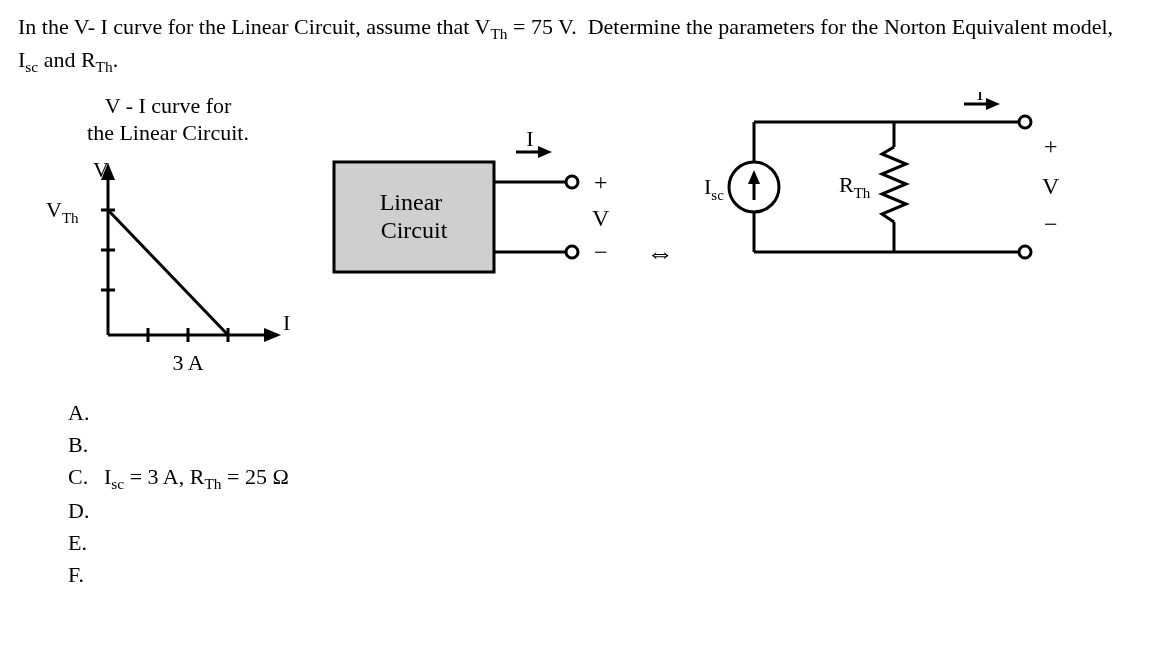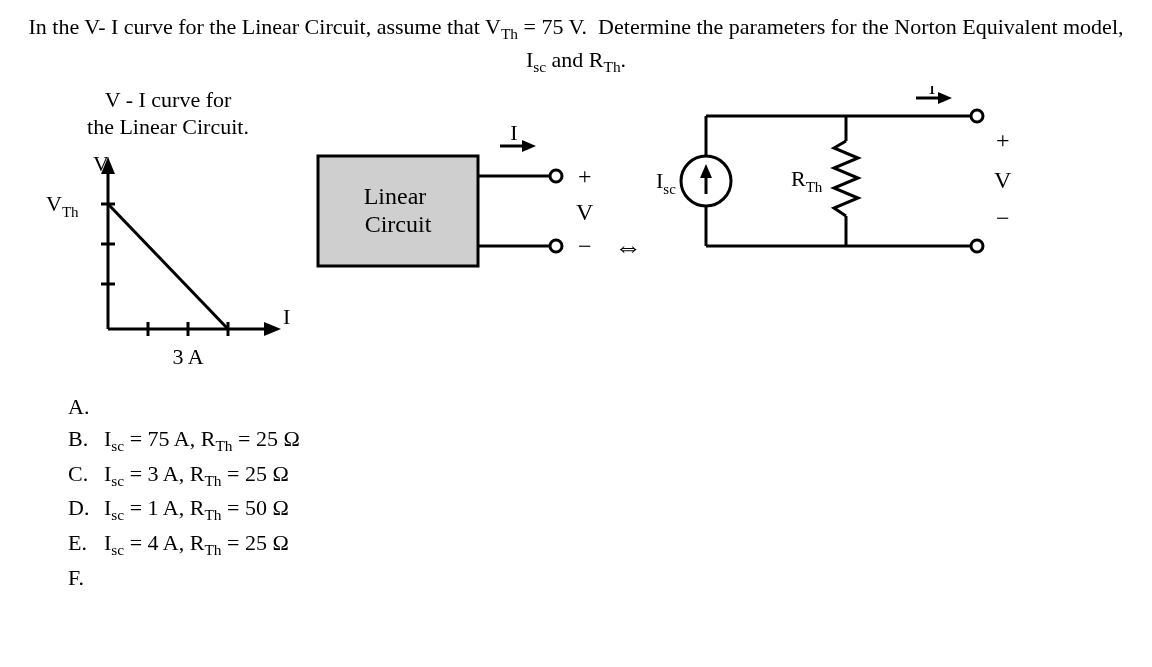--- a/index.html
+++ b/index.html
@@ -7,32 +7,31 @@
       font-size: 22px;
       color: #000;
       background: #fff;
       margin: 0;
       padding: 12px 18px;
       width: 1152px;
       box-sizing: border-box;
     }
     .question {
       line-height: 1.4;
-      margin-bottom: 8px;
-      text-align: center;
+      margin-bottom: 14px;
     }
     sub {
       font-size: 0.7em;
       vertical-align: sub;
     }
     .figures-row {
       display: flex;
       align-items: flex-start;
       justify-content: flex-start;
-      gap: 2px;
+      gap: 18px;
       margin-top: 6px;
       margin-bottom: 12px;
     }
     .fig {
       display: flex;
       flex-direction: column;
       align-items: center;
     }
     .fig-label {
       text-align: center;
@@ -166,30 +165,27 @@
   </div>
 
 </div>
 
 <div class="answers">
   <div class="answer-row">
     <span class="answer-letter">A.</span>
   </div>
   <div class="answer-row">
     <span class="answer-letter">B.</span>
-    <span>I<sub>sc</sub> = 75 A, R<sub>Th</sub> = 25 Ω</span>
   </div>
   <div class="answer-row">
     <span class="answer-letter">C.</span>
     <span>I<sub>sc</sub> = 3 A, R<sub>Th</sub> = 25 Ω</span>
   </div>
   <div class="answer-row">
     <span class="answer-letter">D.</span>
-    <span>I<sub>sc</sub> = 1 A, R<sub>Th</sub> = 50 Ω</span>
   </div>
   <div class="answer-row">
     <span class="answer-letter">E.</span>
-    <span>I<sub>sc</sub> = 4 A, R<sub>Th</sub> = 25 Ω</span>
   </div>
   <div class="answer-row">
     <span class="answer-letter">F.</span>
   </div>
 </div>
 
 </body></html>

